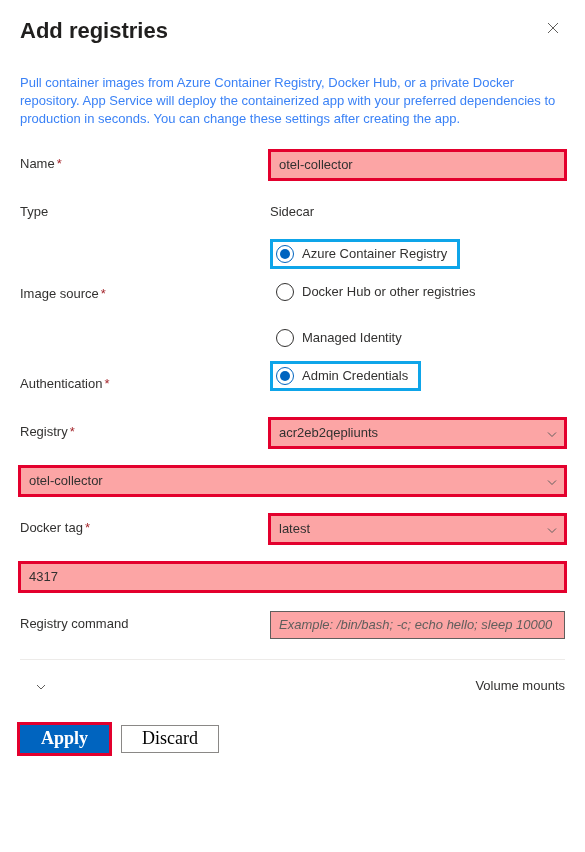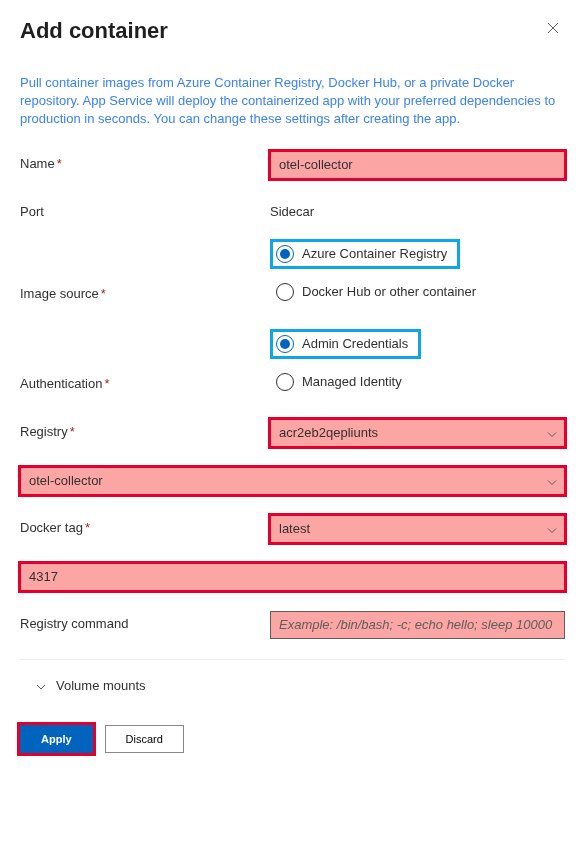--- a/index.html
+++ b/index.html
@@ -136,113 +136,114 @@
     margin: 8px 0 14px 0;
   }
   .expander {
     display: flex;
     align-items: center;
     font-size: 13px;
     color: #323130;
     cursor: pointer;
     padding: 4px 0 4px 16px;
     margin-bottom: 28px;
+    justify-content: space-between;
   }
   .expander .chev {
     margin-right: 10px;
     color: #605e5c;
   }
   .actions {
     display: flex;
     gap: 12px;
   }
   .btn {
     height: 28px;
     padding: 0 20px;
-    font-size: 11px;
-    font-family: Liberation Sans, sans-serif;
+    font-size: 18px;
+    font-family: Liberation Serif, serif;
     border: 1px solid #8a8886;
     background: #fff;
     cursor: pointer;
   }
   .btn.primary {
     background: #0064bf;
     color: #fff;
     border-color: #0064bf;
     font-weight: 600;
   }
   .btn-hl {
     outline: 3px solid #e3002d;
     outline-offset: 0;
   }
 </style>
 </head>
 <body>
 
 <div class="header">
-  <h1 class="title">Add container</h1>
+  <h1 class="title">Add registries</h1>
   <div class="close-btn">
     <svg width="12" height="12" viewBox="0 0 12 12">
         <path d="M1 1 L11 11 M11 1 L1 11" stroke="#605e5c" stroke-width="1"></path>
       </svg>
   </div>
 </div>
 
 <p class="description">Pull container images from Azure Container Registry, Docker Hub, or a private Docker repository. App Service will deploy the containerized app with your preferred dependencies to production in seconds. You can change these settings after creating the app.</p>
 
 <div class="form-row">
   <div class="label-col">
     <span>Name</span><span class="required">*</span>
   </div>
   <div class="control-col">
     <input class="text-input hl" type="text" value="otel-collector" style="">
   </div>
 </div>
 
 <div class="form-row">
-  <div class="label-col">Port</div>
+  <div class="label-col">Type</div>
   <div class="control-col static-value">Sidecar</div>
 </div>
 
 <div class="form-row radio-group-row">
   <div class="label-col">
     <span>Image source</span><span class="required">*</span>
   </div>
   <div class="control-col">
     <div class="radio-row">
       <span class="radio-hl">
         <span class="radio-outer selected">
             <span class="radio-inner"></span>
           </span>
         <span>Azure Container Registry</span>
       </span>
     </div>
     <div class="radio-row radio-plain">
       <span class="radio-outer"></span>
-      <span>Docker Hub or other container</span>
+      <span>Docker Hub or other registries</span>
     </div>
   </div>
 </div>
 
 <div class="form-row radio-group-row">
   <div class="label-col">
     <span>Authentication</span><span class="required">*</span>
   </div>
   <div class="control-col">
+    <div class="radio-row radio-plain">
+      <span class="radio-outer"></span>
+      <span>Managed Identity</span>
+    </div>
     <div class="radio-row">
       <span class="radio-hl">
         <span class="radio-outer selected">
             <span class="radio-inner"></span>
           </span>
         <span>Admin Credentials</span>
       </span>
-    </div>
-    <div class="radio-row radio-plain">
-      <span class="radio-outer"></span>
-      <span>Managed Identity</span>
     </div>
   </div>
 </div>
 
 <div class="form-row">
   <div class="label-col">
     <span>Registry</span><span class="required">*</span>
   </div>
   <div class="control-col">
     <div class="select-wrap hl">

